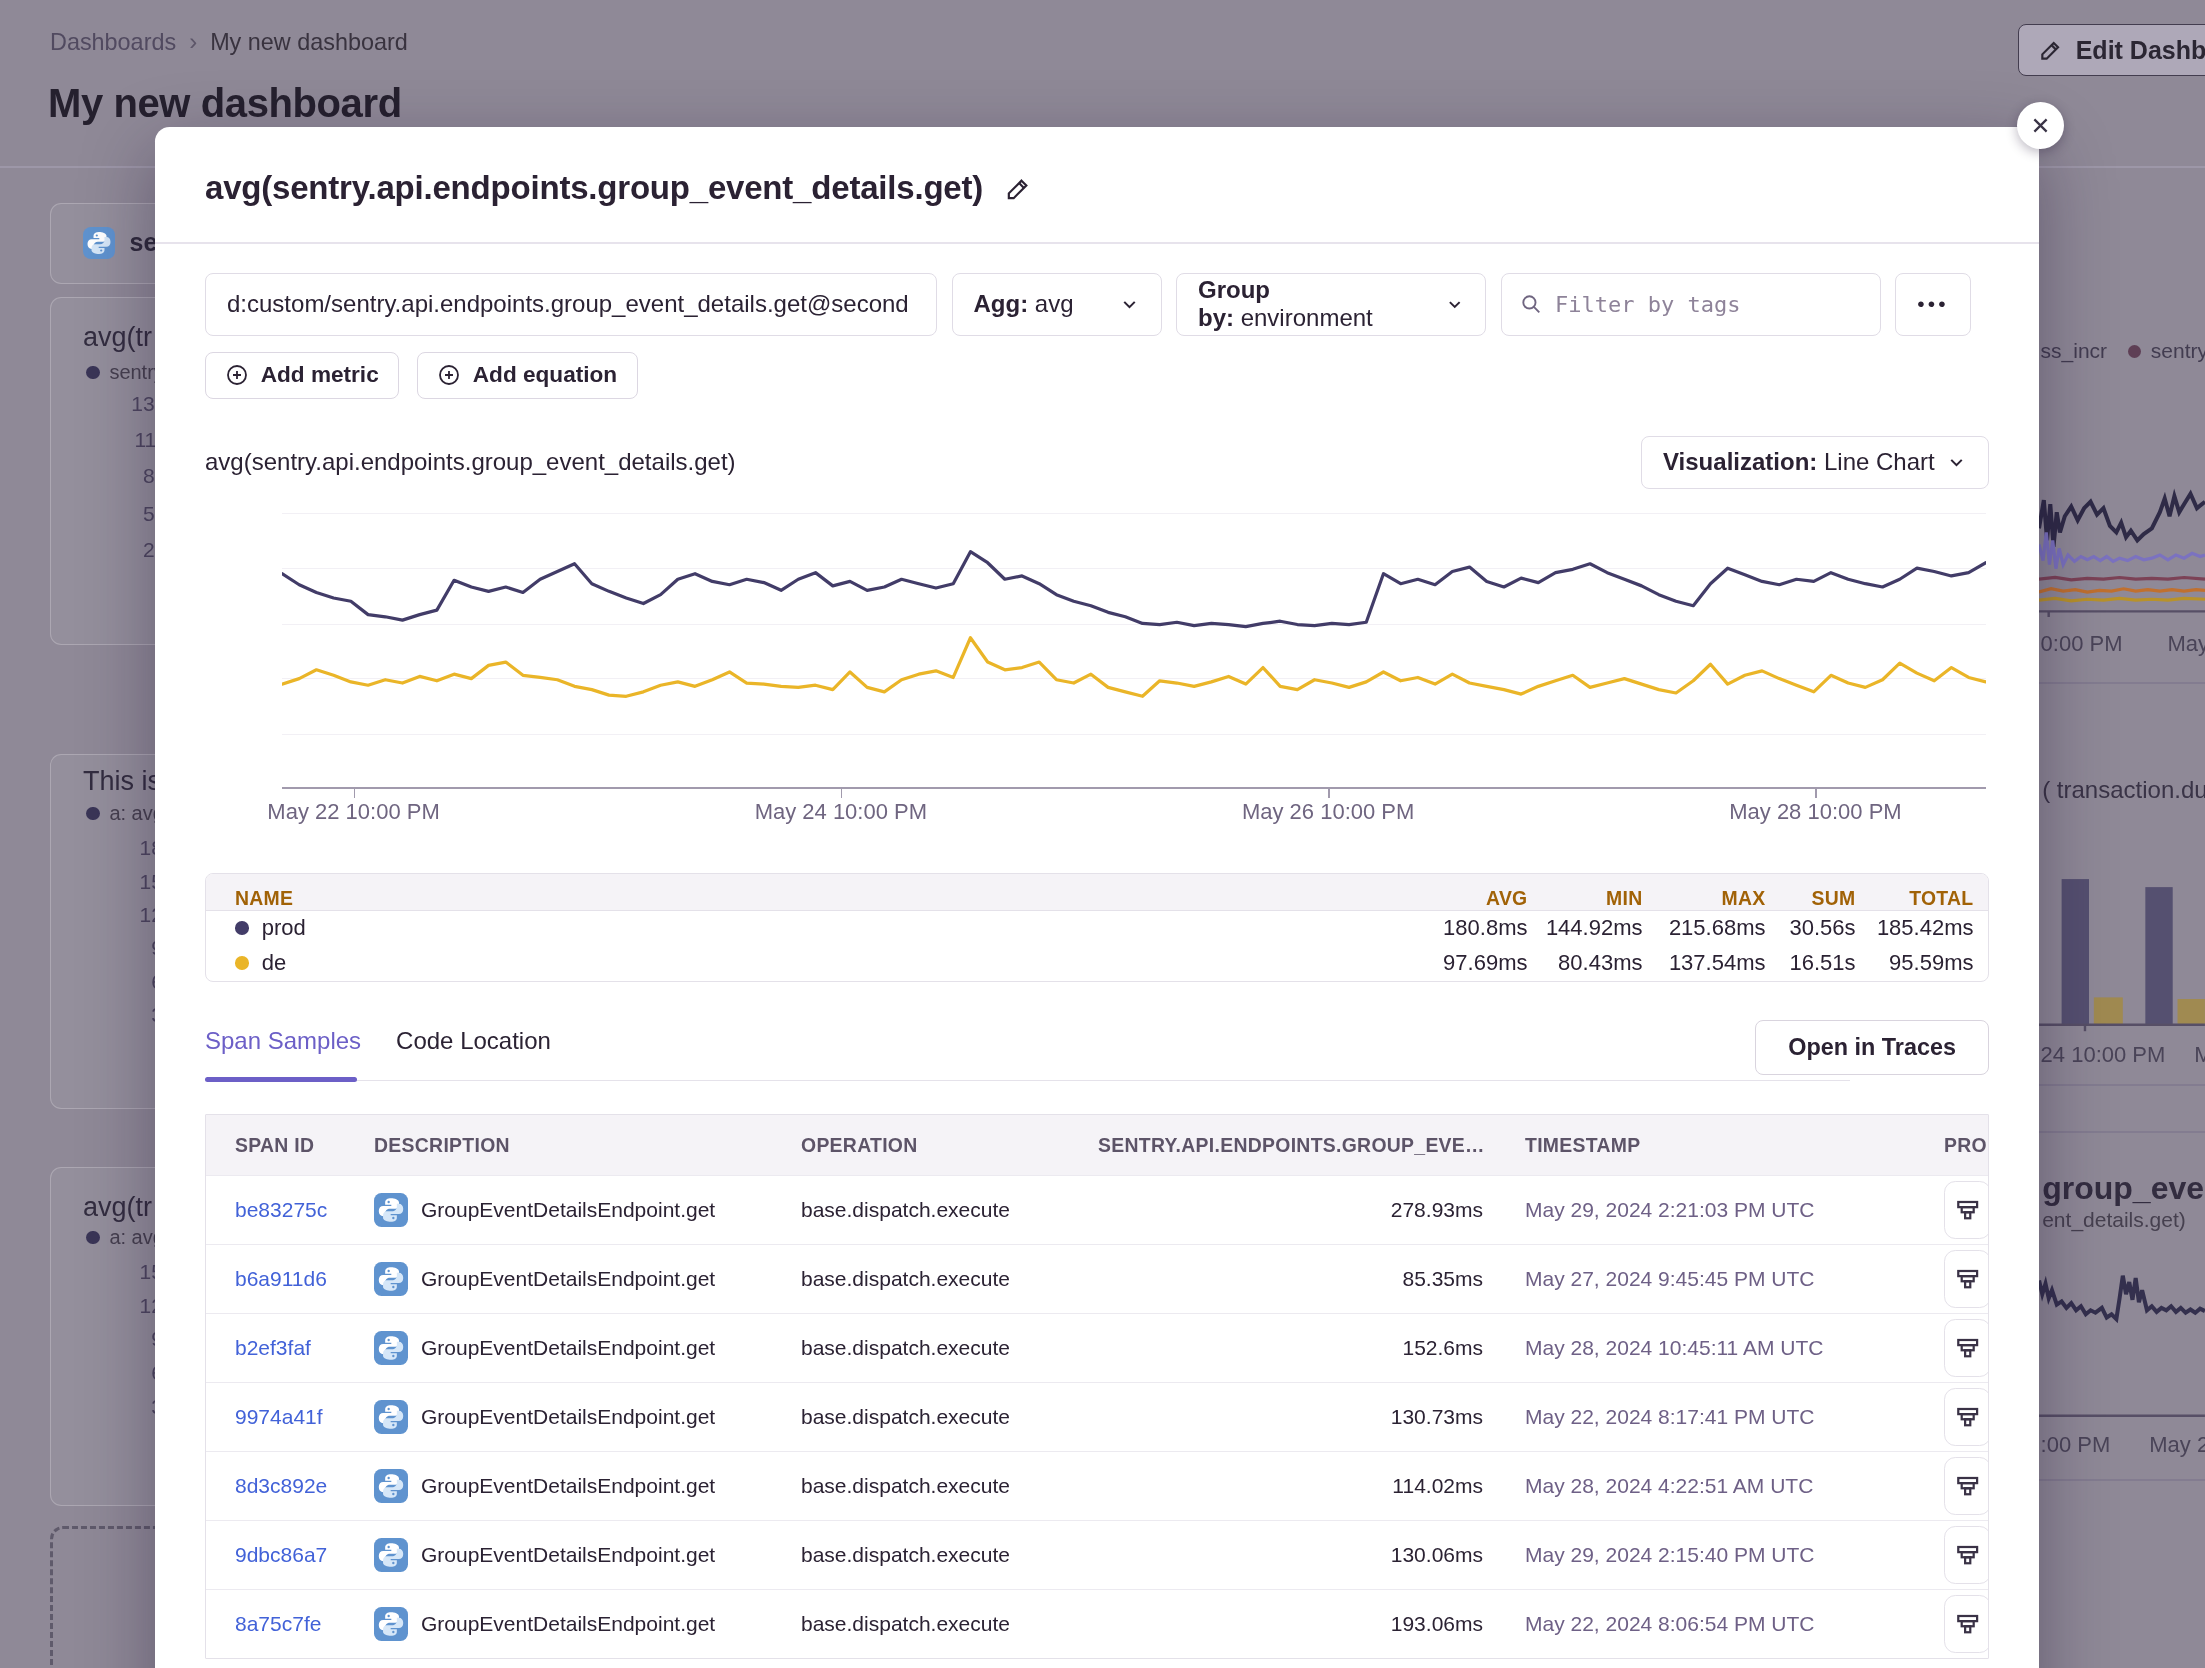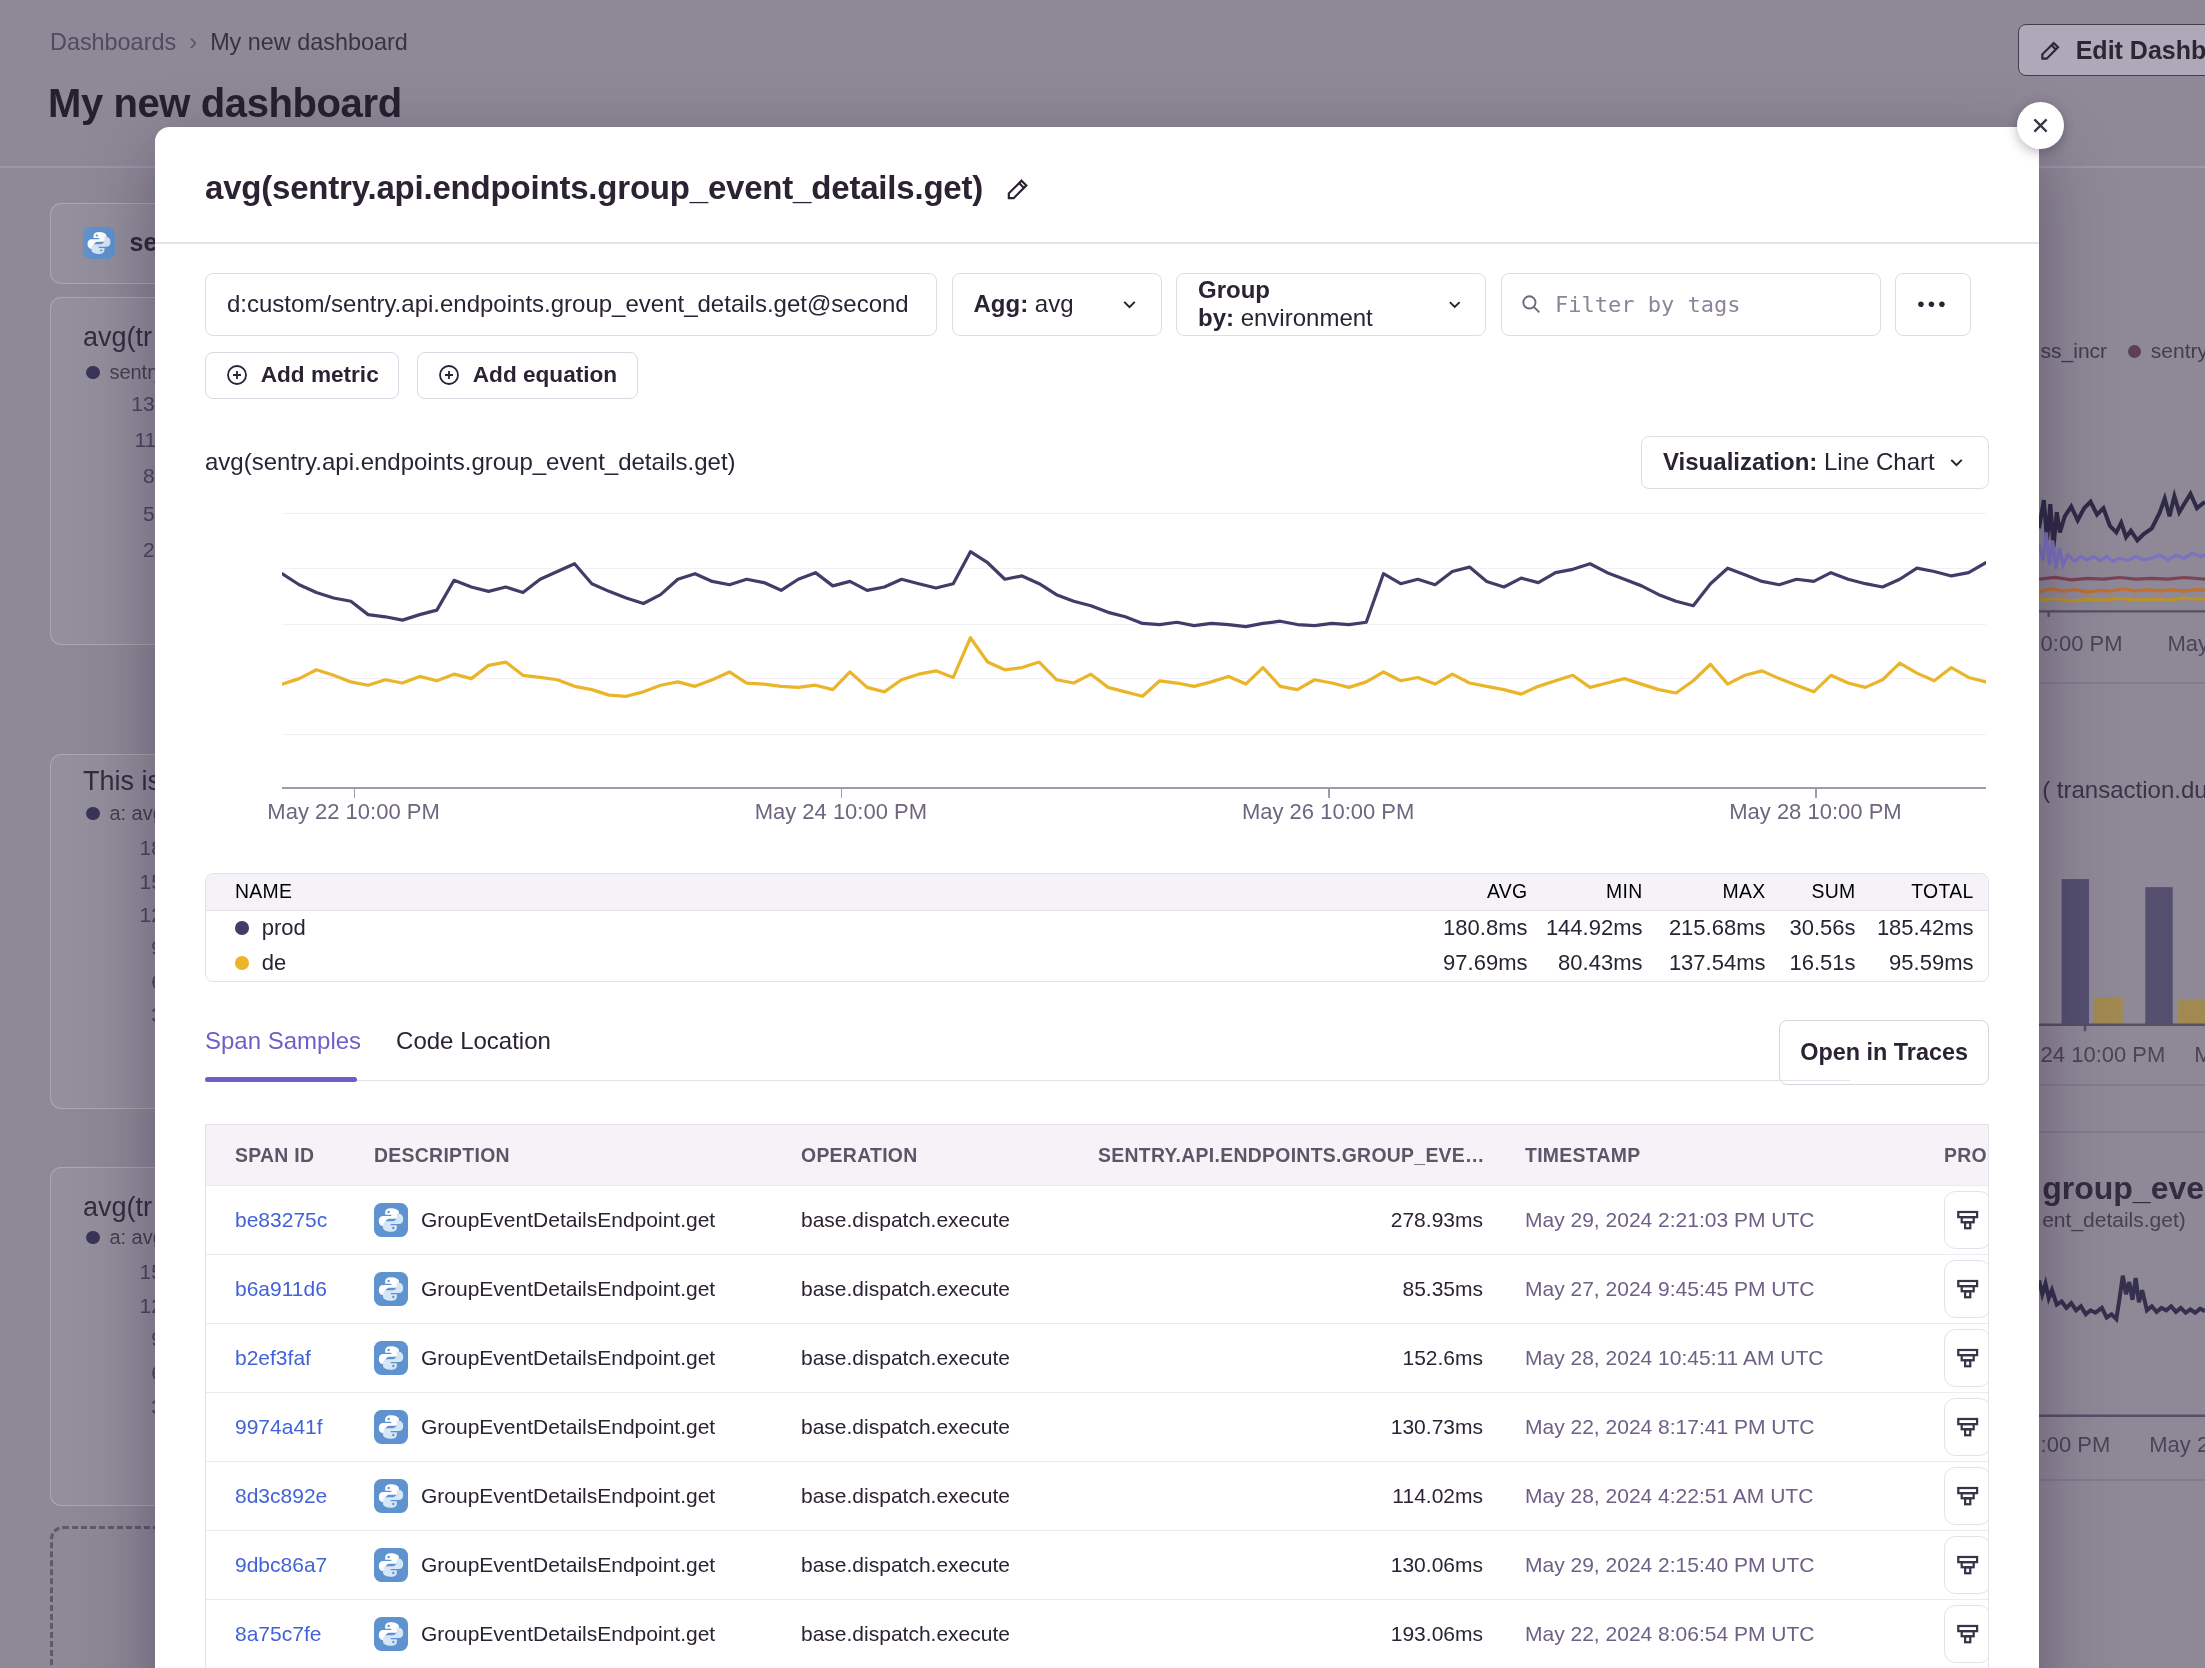--- a/index.html
+++ b/index.html
@@ -71,33 +71,33 @@
   .y-gutter { position:absolute; left:0; top:0; width:68px; height:276px; }
   .y-gutter span { position:absolute; right:0; font-size:21px; color:#6f6580; }
   .plot { position:absolute; left:77px; right:3.2px; top:0; height:276px; }
   .gridline { position:absolute; left:0; right:0; height:1.6px; background:#f2f0f5; }
   .axis-x { position:absolute; left:0; right:0; bottom:0; height:1.6px; background:#a19aad; }
   .plot svg { position:absolute; inset:0; width:100%; height:100%; }
   .xtick-mark { position:absolute; bottom:-9.7px; width:1.6px; height:9.7px; background:#a19aad; }
   .xlabels span { position:absolute; top:286px; font-size:22px; color:#6f6580; transform:translateX(-50%); white-space:nowrap; }
 
   .summary { margin-top:37px; border:1.6px solid #e4e1e9; border-radius:8px; overflow:hidden; }
-  .sum-head { display:flex; align-items:center; height:37px; background:#f5f3f7; border-bottom:1.6px solid #e4e1e9; font-size:19.4px; font-weight:normal; color:#000000; letter-spacing:0.3px; padding:0 14.5px 0 29px; }
+  .sum-head { display:flex; align-items:flex-end; height:37px; background:#f5f3f7; border-bottom:1.6px solid #e4e1e9; font-size:19.4px; font-weight:bold; color:#a16207; letter-spacing:0.3px; padding:0 14.5px 0 29px; }
   .sum-row { display:flex; align-items:center; height:35px; font-size:22px; color:#2b2233; padding:0 14.5px 0 29px; }
   .sum-name { flex:1; display:flex; align-items:center; gap:13px; }
   .sum-dot { width:13.7px; height:13.7px; border-radius:50%; }
   .c-avg{width:121px;text-align:right}.c-min{width:115px;text-align:right}.c-max{width:123px;text-align:right}.c-sum{width:90px;text-align:right}.c-tot{width:118px;text-align:right}
 
   .tabs-row { margin-top:45px; display:flex; align-items:flex-start; position:relative; }
   .tab { font-size:24px; margin-right:35px; padding-bottom:19.4px; cursor:pointer; }
   .tab.active { color:#6c5fc7; }
   .tab.idle { color:#2b2233; }
   .tab-track { position:absolute; left:0; top:53px; width:1645px; height:1.6px; background:#e5e2ea; }
   .tab-underline { position:absolute; left:0; top:50px; width:152px; height:5.6px; border-radius:3.2px; background:#6c5fc7; }
-  .traces-btn { margin-left:auto; height:65px; border:1.6px solid #d9d4de; border-radius:8px; background:#fff; display:flex; align-items:center; padding:0 20px; font-size:23.4px; font-weight:bold; color:#2b2233; margin-top:-6.5px; }
+  .traces-btn { margin-left:auto; height:55px; border:1.6px solid #d9d4de; border-radius:8px; background:#fff; display:flex; align-items:center; padding:0 32px; font-size:23.4px; font-weight:bold; color:#2b2233; margin-top:-6.5px; }
 
   .samples { margin-top:39px; border:1.6px solid #e4e1e9; border-radius:1px; overflow:hidden; }
   .srow { display:grid; grid-template-columns:139px 427px 297px 427px 419px 1fr; align-items:center; padding:0 22.6px 0 29px; }
   .s-head { height:60px; background:#f5f3f7; font-size:19.4px; font-weight:bold; color:#5d5468; letter-spacing:0.3px; }
   .s-head .h-prof { text-align:right; }
   .s-data { height:69px; border-top:1.6px solid #eceaf0; font-size:21px; }
   .span-link { color:#4262d8; cursor:pointer; }
   .desc-cell { display:flex; align-items:center; gap:13px; }
   .py-ic { width:34px; height:34px; flex:0 0 auto; }
   .dur-cell { text-align:right; padding-right:42px; }

